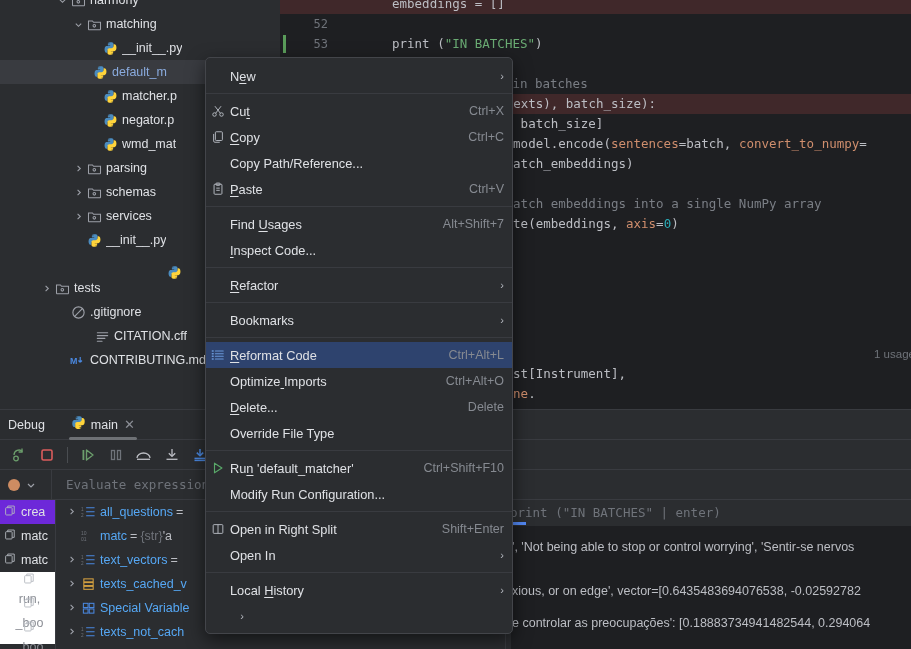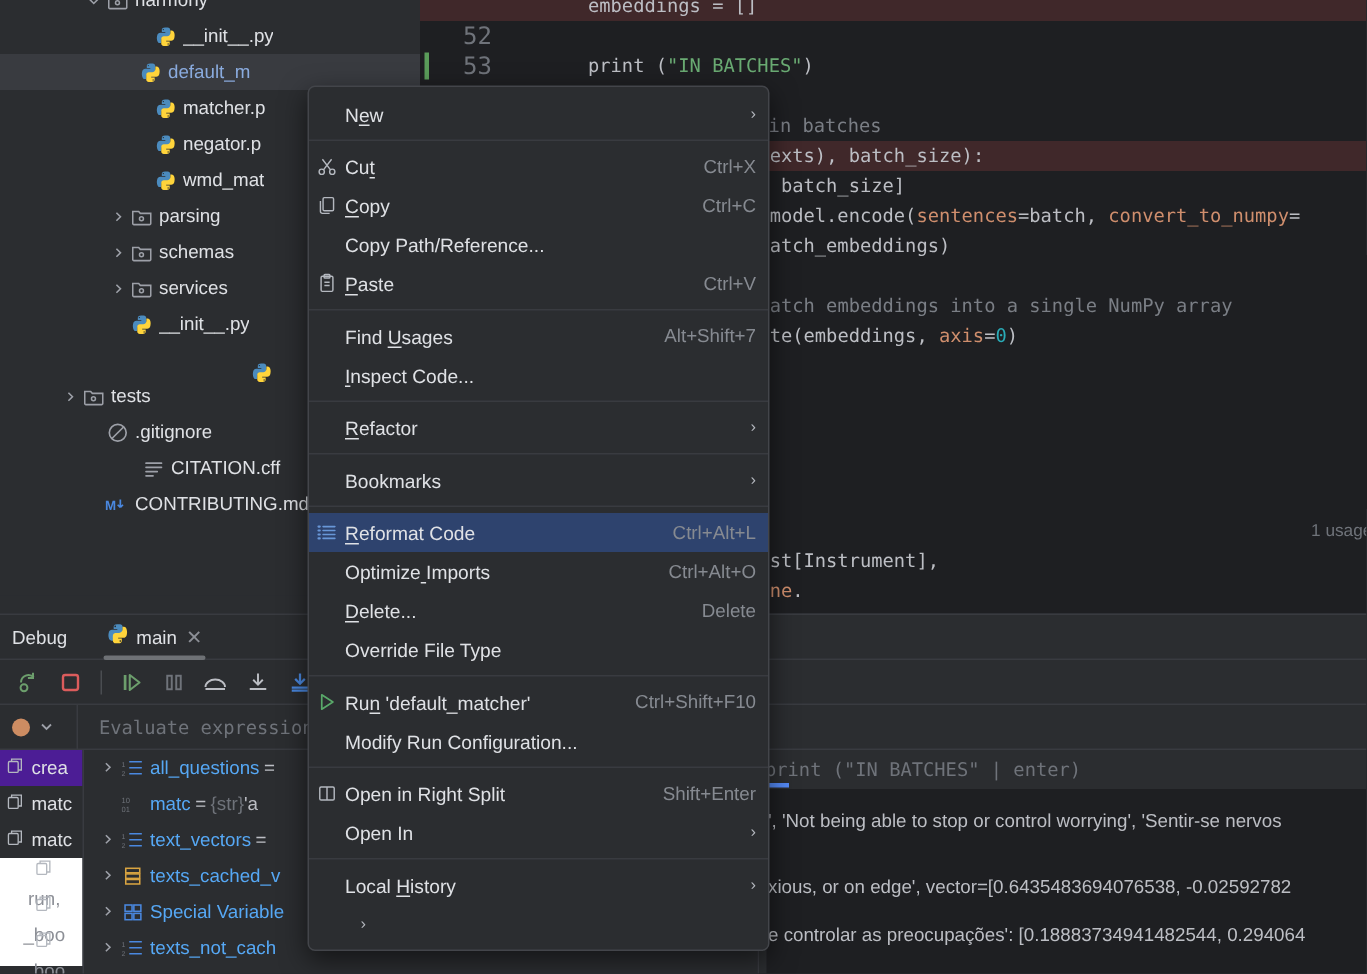--- a/index.html
+++ b/index.html
@@ -38,21 +38,21 @@
   #editor {
     position: absolute; left: 280px; top: 0; right: 0; height: 409px;
     background: #1e1f22; overflow: hidden;
   }
   #gutter {
     position: absolute; left: 0; top: 0; width: 56px; height: 100%;
     background: #1e1f22;
   }
   .gutter-line {
     position: absolute; right: 8px; width: 48px; text-align: right;
-    font-family: "DejaVu Sans Mono", monospace; font-size: 16px; color: #6f737a;
+    font-family: "DejaVu Sans Mono", monospace; font-size: 12px; color: #6f737a;
     height: 20px; line-height: 20px;
   }
   .bp-dot {
     position: absolute; left: 6px; width: 13px; height: 13px; border-radius: 50%;
     background: #db5c5c;
   }
   .exec-bar {
     position: absolute; left: 3px; width: 3px; height: 18px; background: #5a9c5a;
   }
   #code-layer {
@@ -120,21 +120,21 @@
   }
 
   #debug-body { position: relative; height: 150px; display: flex; }
   #frames-col {
     width: 56px; height: 150px; border-right: 1px solid #393b40; overflow: hidden;
   }
   .frame-row {
     height: 24px; display: flex; align-items: center; padding-left: 4px;
     font-size: 12.5px; color: #dfe1e5; white-space: nowrap; gap: 4px;
   }
-  .frame-row.selected { background: #4c1d95; text-align: right; }
+  .frame-row.selected { background: #6d28d9; text-align: right; }
   .frame-row.lib { background: #ffffff; color: #8c8f96; flex-direction: column; }
 
   #vars-col { width: 224px; height: 150px; overflow: hidden; }
   .var-row {
     height: 24px; display: flex; align-items: center;
     font-size: 12.5px; color: #dfe1e5; white-space: nowrap;
   }
   .var-arrow {
     width: 14px; flex: 0 0 14px; text-align: center; color: #9da0a8; font-size: 9px;
     margin-left: 8px;
@@ -201,20 +201,34 @@
             <path d="M2 4l3 3 3-3"></path>
           </svg>
         </span>
         <span class="tree-icon">
           <svg width="15" height="15" viewBox="0 0 16 16" fill="none" stroke="#9da0a8" stroke-width="1.1">
             <path d="M1.6 4.2h4.2l1.2 1.4h7.4v7.2a.8.8 0 0 1-.8.8H2.4a.8.8 0 0 1-.8-.8z"></path>
             <circle cx="7.8" cy="9.4" r="1.4"></circle>
           </svg>
         </span>
         <span class="tree-label ">harmony</span>
+      </div>
+      <div class="tree-row" style="padding-left: 72px;">
+        <span class="tree-arrow">
+          <svg width="9" height="9" viewBox="0 0 10 10" fill="none" stroke="#9da0a8" stroke-width="1.2">
+            <path d="M2 4l3 3 3-3"></path>
+          </svg>
+        </span>
+        <span class="tree-icon">
+          <svg width="15" height="15" viewBox="0 0 16 16" fill="none" stroke="#9da0a8" stroke-width="1.1">
+            <path d="M1.6 4.2h4.2l1.2 1.4h7.4v7.2a.8.8 0 0 1-.8.8H2.4a.8.8 0 0 1-.8-.8z"></path>
+            <circle cx="7.8" cy="9.4" r="1.4"></circle>
+          </svg>
+        </span>
+        <span class="tree-label ">matching</span>
       </div>
       <div class="tree-row" style="padding-left: 88px;">
         <span class="tree-arrow"></span>
         <span class="tree-icon">
           <svg width="15" height="15" viewBox="0 0 16 16">
             <path d="M7.6 1.4c-1.9 0-2.4.9-2.4 1.8v1.5h2.5v.5H4.1c-1 0-1.9.7-2.2 1.9-.3 1.4-.3 2.1 0 3.5.3 1.1.9 1.9 1.9 1.9h.9v-1.8c0-1.2 1-2.3 2.3-2.3h2.4c1 0 1.8-.8 1.8-1.9V3.2c0-1-.8-1.7-1.8-1.8H7.6zm-1.3 1c.3 0 .5.2.5.5s-.2.5-.5.5-.5-.2-.5-.5.2-.5.5-.5z" fill="#4b8bbe"></path>
             <path d="M8.4 14.6c1.9 0 2.4-.9 2.4-1.8v-1.5H8.3v-.5h3.6c1 0 1.9-.7 2.2-1.9.3-1.4.3-2.1 0-3.5-.3-1.1-.9-1.9-1.9-1.9h-.9v1.8c0 1.2-1 2.3-2.3 2.3H6.6c-1 0-1.8.8-1.8 1.9v3.3c0 1 .8 1.7 1.8 1.8h1.8zm1.3-1c-.3 0-.5-.2-.5-.5s.2-.5.5-.5.5.2.5.5-.2.5-.5.5z" fill="#ffd43b"></path>
           </svg>
         </span>
         <span class="tree-label ">__init__.py</span>

